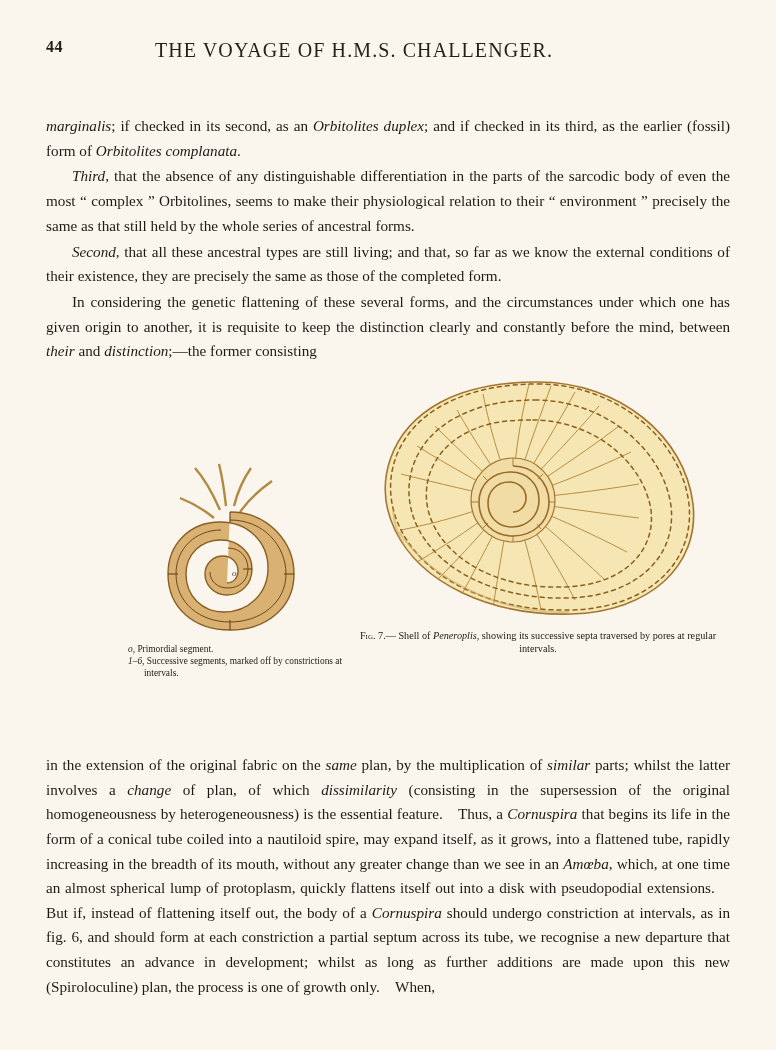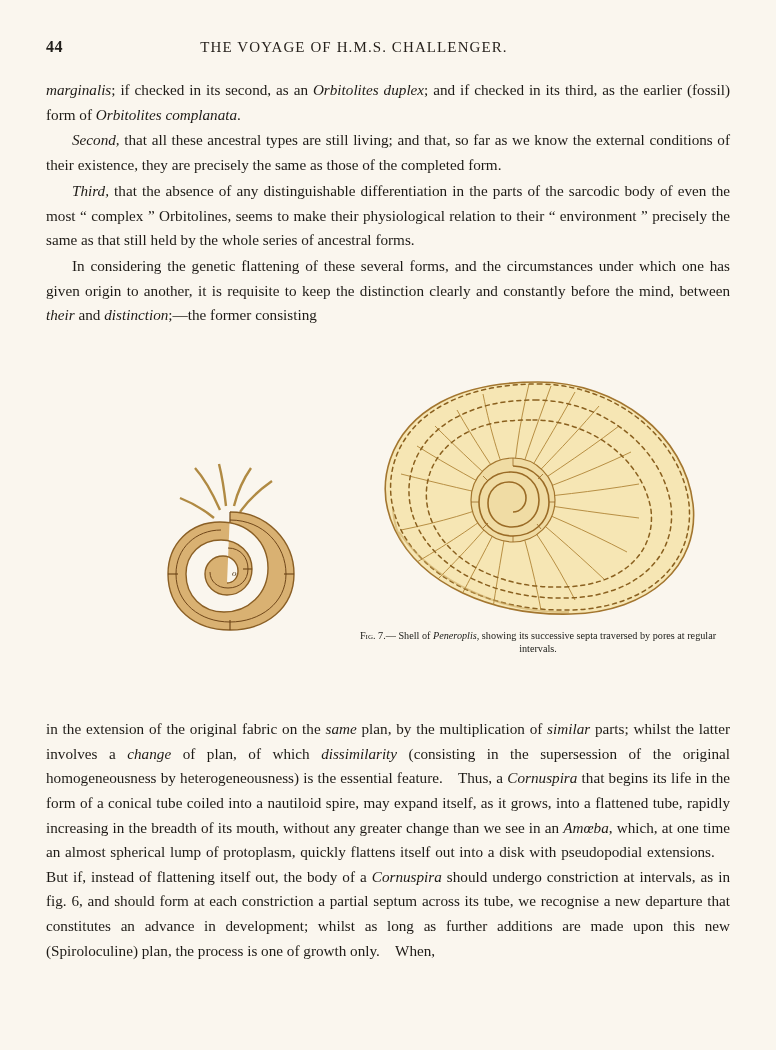--- a/index.html
+++ b/index.html
@@ -37,41 +37,41 @@
     font-weight: bold;
     letter-spacing: 0.5px;
     color: #211f1b;
   }
   .running-title {
     position: absolute;
     left: 0;
     right: 0;
     top: 1px;
     text-align: center;
-    font-size: 15px;
+    font-size: 20px;
     letter-spacing: 1.1px;
     color: #241f1a;
   }
   
   .textblock {
     position: absolute;
     left: 46px;
     width: 684px;
     font-size: 15.2px;
     line-height: 1.62;
     text-align: justify;
     color: #1d1a16;
   }
   .block-top { top: 78px; }
   .block-bottom { top: 717px; }
   .textblock p {
     margin: 0 0 0.08em 0;
     text-indent: 26px;
   }
-  .textblock p.noindent { text-indent: 0; }
+  .textblock p.noindent { text-indent: 0; margin-top: 36px; }
   i, .it { font-style: italic; }
   
   .figures {
     position: absolute;
     top: 370px;
     left: 46px;
     width: 684px;
     height: 325px;
   }
   .fig {
@@ -106,23 +106,23 @@
 <div class="page">
 
   <div class="header">
     <div class="folio">44</div>
     <div class="running-title">THE VOYAGE OF H.M.S. CHALLENGER.</div>
   </div>
 
   <div class="textblock block-top">
     <p class="noindent"><i>marginalis</i><span>; if checked in its second, as an </span><i>Orbitolites duplex</i><span>; and if checked in its third, as the earlier (fossil) form of </span><i>Orbitolites complanata</i><span>.</span></p>
 
+    <p><i>Third,</i><span> that the absence of any distinguishable differentiation in the parts of the sarcodic body of even the most “ complex ” Orbitolines, seems to make their physiological relation to their “ environment ” precisely the same as that still held by the whole series of ancestral forms.</span></p>
+
     <p><i>Second,</i><span> that all these ancestral types are still living; and that, so far as we know the external conditions of their existence, they are precisely the same as those of the completed form.</span></p>
-
-    <p><i>Third,</i><span> that the absence of any distinguishable differentiation in the parts of the sarcodic body of even the most “ complex ” Orbitolines, seems to make their physiological relation to their “ environment ” precisely the same as that still held by the whole series of ancestral forms.</span></p>
 
     <p><span>In considering the genetic flattening of these several forms, and the circumstances under which one has given origin to another, it is requisite to keep the distinction clearly and constantly before the mind, between </span><i>their</i><span> and </span><i>distinction</i><span>;—the former consisting</span></p>
   </div>
 
   <div class="figures">
 
     <div class="fig fig6">
       <svg class="fig-art" width="170" height="190" viewBox="0 0 170 190">
         <g fill="none" stroke="#8a5f25" stroke-width="1.2">
 
@@ -159,20 +159,24 @@
         <g stroke="#6b4315" stroke-width="1.1">
           <line x1="84" y1="64" x2="84" y2="74"></line>
           <line x1="148" y1="126" x2="138" y2="126"></line>
           <line x1="84" y1="182" x2="84" y2="172"></line>
           <line x1="22" y1="126" x2="32" y2="126"></line>
           <line x1="106" y1="121" x2="97" y2="121"></line>
         </g>
 
         <text x="86" y="128" font-family="Liberation Serif, serif" font-size="9" fill="#4a3110" font-style="italic">o</text>
       </svg>
+      <div class="legend">
+        <div><span class="key">o,</span><span> Primordial segment.</span></div>
+        <div><span class="key">1–6,</span><span> Successive segments, marked off by constrictions at intervals.</span></div>
+      </div>
     </div>
 
     <div class="fig fig7">
       <svg class="fig-art" width="350" height="255" viewBox="0 0 350 255">
         <defs>
           <clipPath id="shellclip">
             <path d="M175 12
                      C256 12 322 66 330 134
                      C337 196 286 242 208 244
                      C128 246 58 214 32 160

